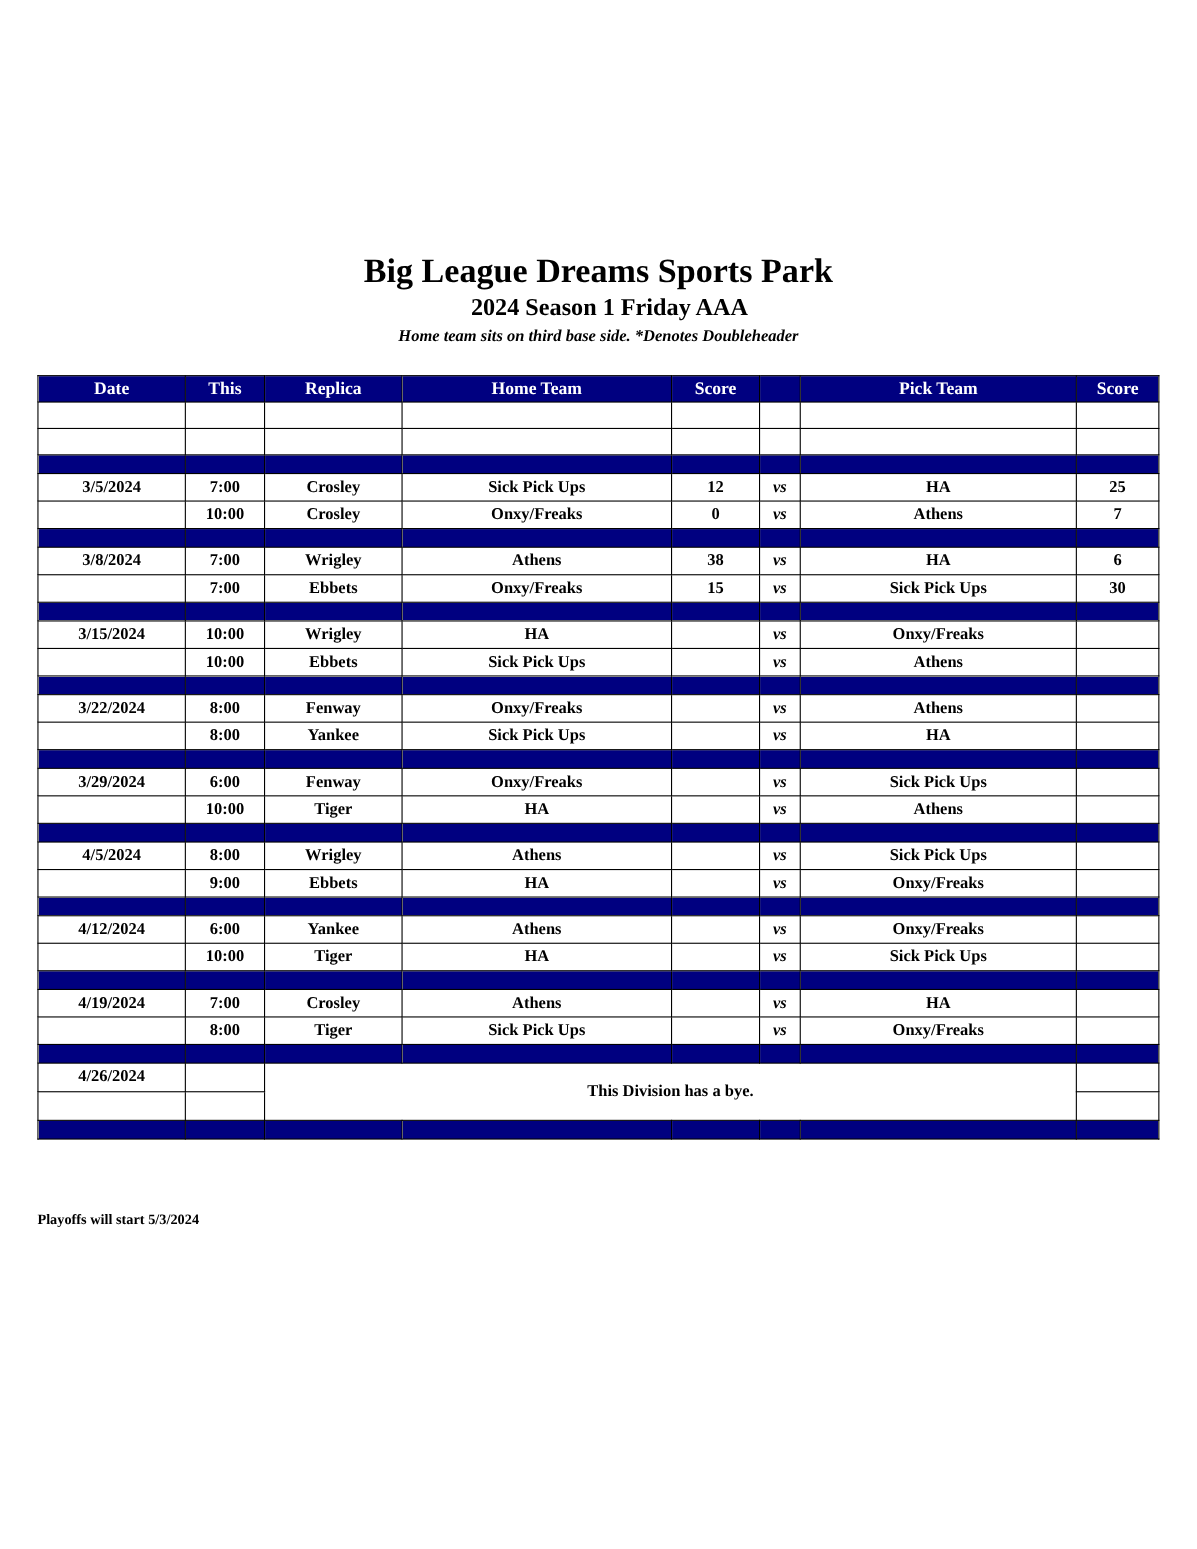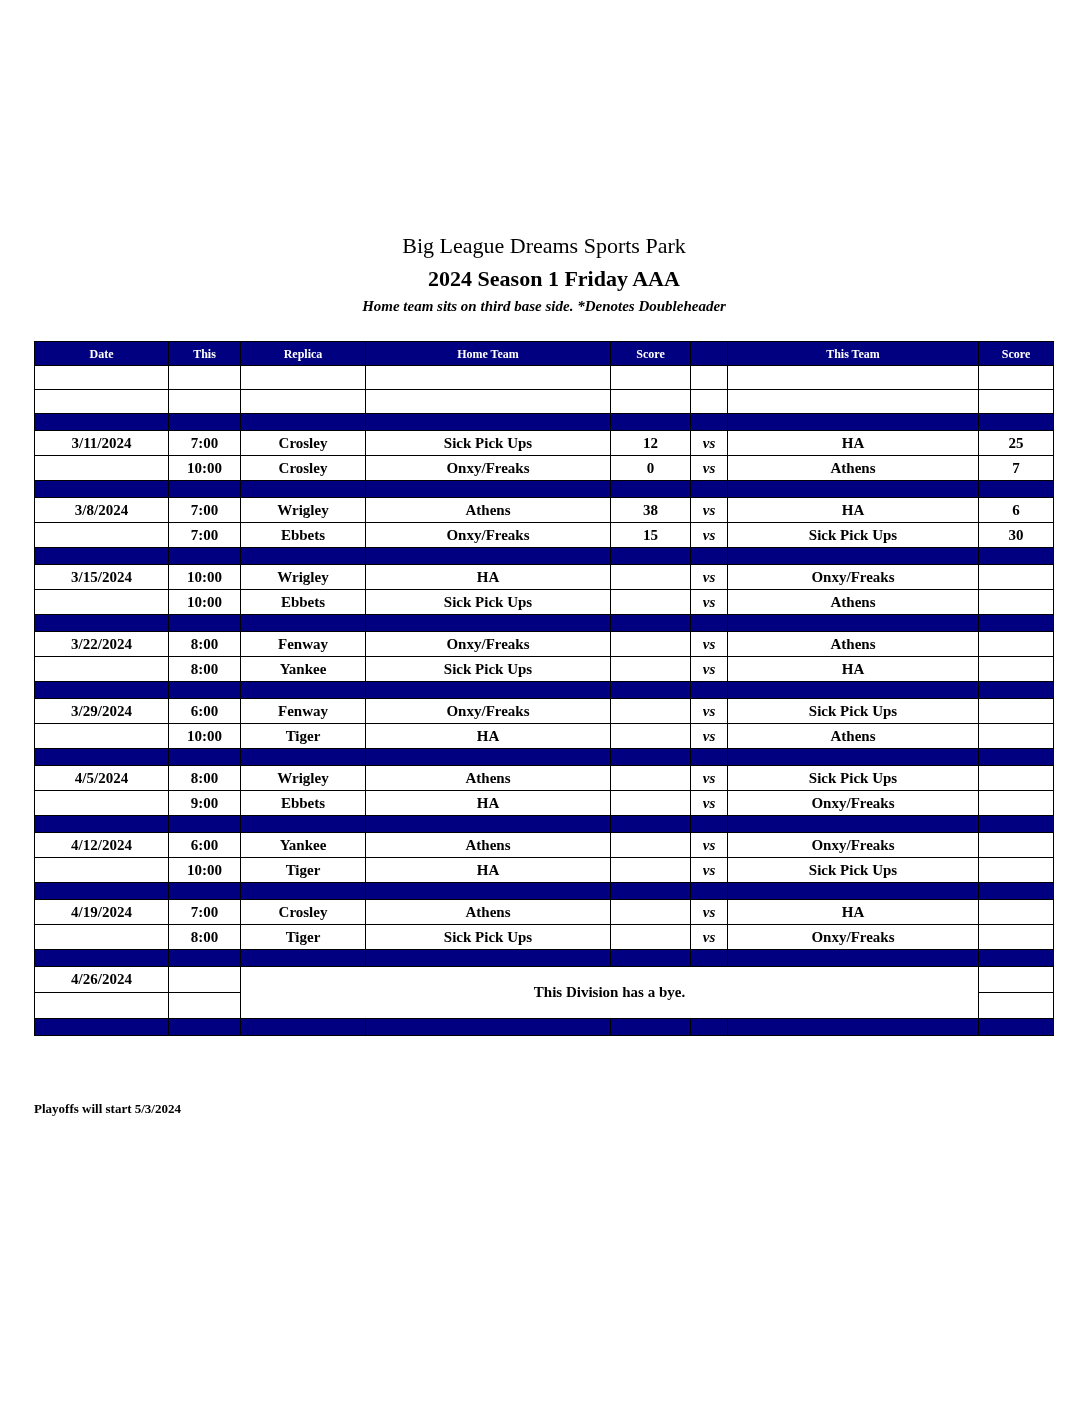--- a/index.html
+++ b/index.html
@@ -20,22 +20,22 @@
     height: 1408px;
   }
   .header-block {
     position: absolute;
     top: 228px;
     left: 0;
     width: 1088px;
     text-align: center;
   }
   .title-main {
-    font-size: 22px;
-    font-weight: normal;
+    font-size: 31px;
+    font-weight: bold;
     letter-spacing: 0px;
     line-height: 36px;
   }
   .title-sub {
     font-size: 22px;
     font-weight: bold;
     line-height: 28px;
     margin-top: 1px;
     margin-left: 20px;
   }
@@ -77,21 +77,21 @@
   .c-home   { width: 245px; }
   .c-hscore { width: 80px; }
   .c-vs     { width: 37px; }
   .c-away   { width: 251px; }
   .c-ascore { width: 75px; }
 
   tr.head-row td {
     background: #000080;
     color: #ffffff;
     height: 23px;
-    font-size: 12px;
+    font-size: 16px;
     font-weight: bold;
   }
   tr.blank-row td {
     background: #ffffff;
     height: 23px;
   }
   tr.sep-row td {
     background: #000080;
     height: 16px;
   }
@@ -144,21 +144,21 @@
           <col class="c-ascore">
       </colgroup>
       <tbody id="sched-body">
           <tr class="head-row">
             <td>Date</td>
             <td>This</td>
             <td>Replica</td>
             <td>Home Team</td>
             <td>Score</td>
             <td></td>
-            <td>This Team</td>
+            <td>Pick Team</td>
             <td>Score</td>
           </tr>
           <tr class="blank-row">
             <td></td>
             <td></td>
             <td></td>
             <td></td>
             <td></td>
             <td></td>
             <td></td>
@@ -178,21 +178,21 @@
             <td></td>
             <td></td>
             <td></td>
             <td></td>
             <td></td>
             <td></td>
             <td></td>
             <td></td>
           </tr>
           <tr class="game-row">
-            <td>3/11/2024</td>
+            <td>3/5/2024</td>
             <td>7:00</td>
             <td>Crosley</td>
             <td>Sick Pick Ups</td>
             <td>12</td>
             <td class="vs-cell">vs</td>
             <td class="hl">HA</td>
             <td class="hl">25</td>
           </tr>
           <tr class="game-row">
             <td></td>

